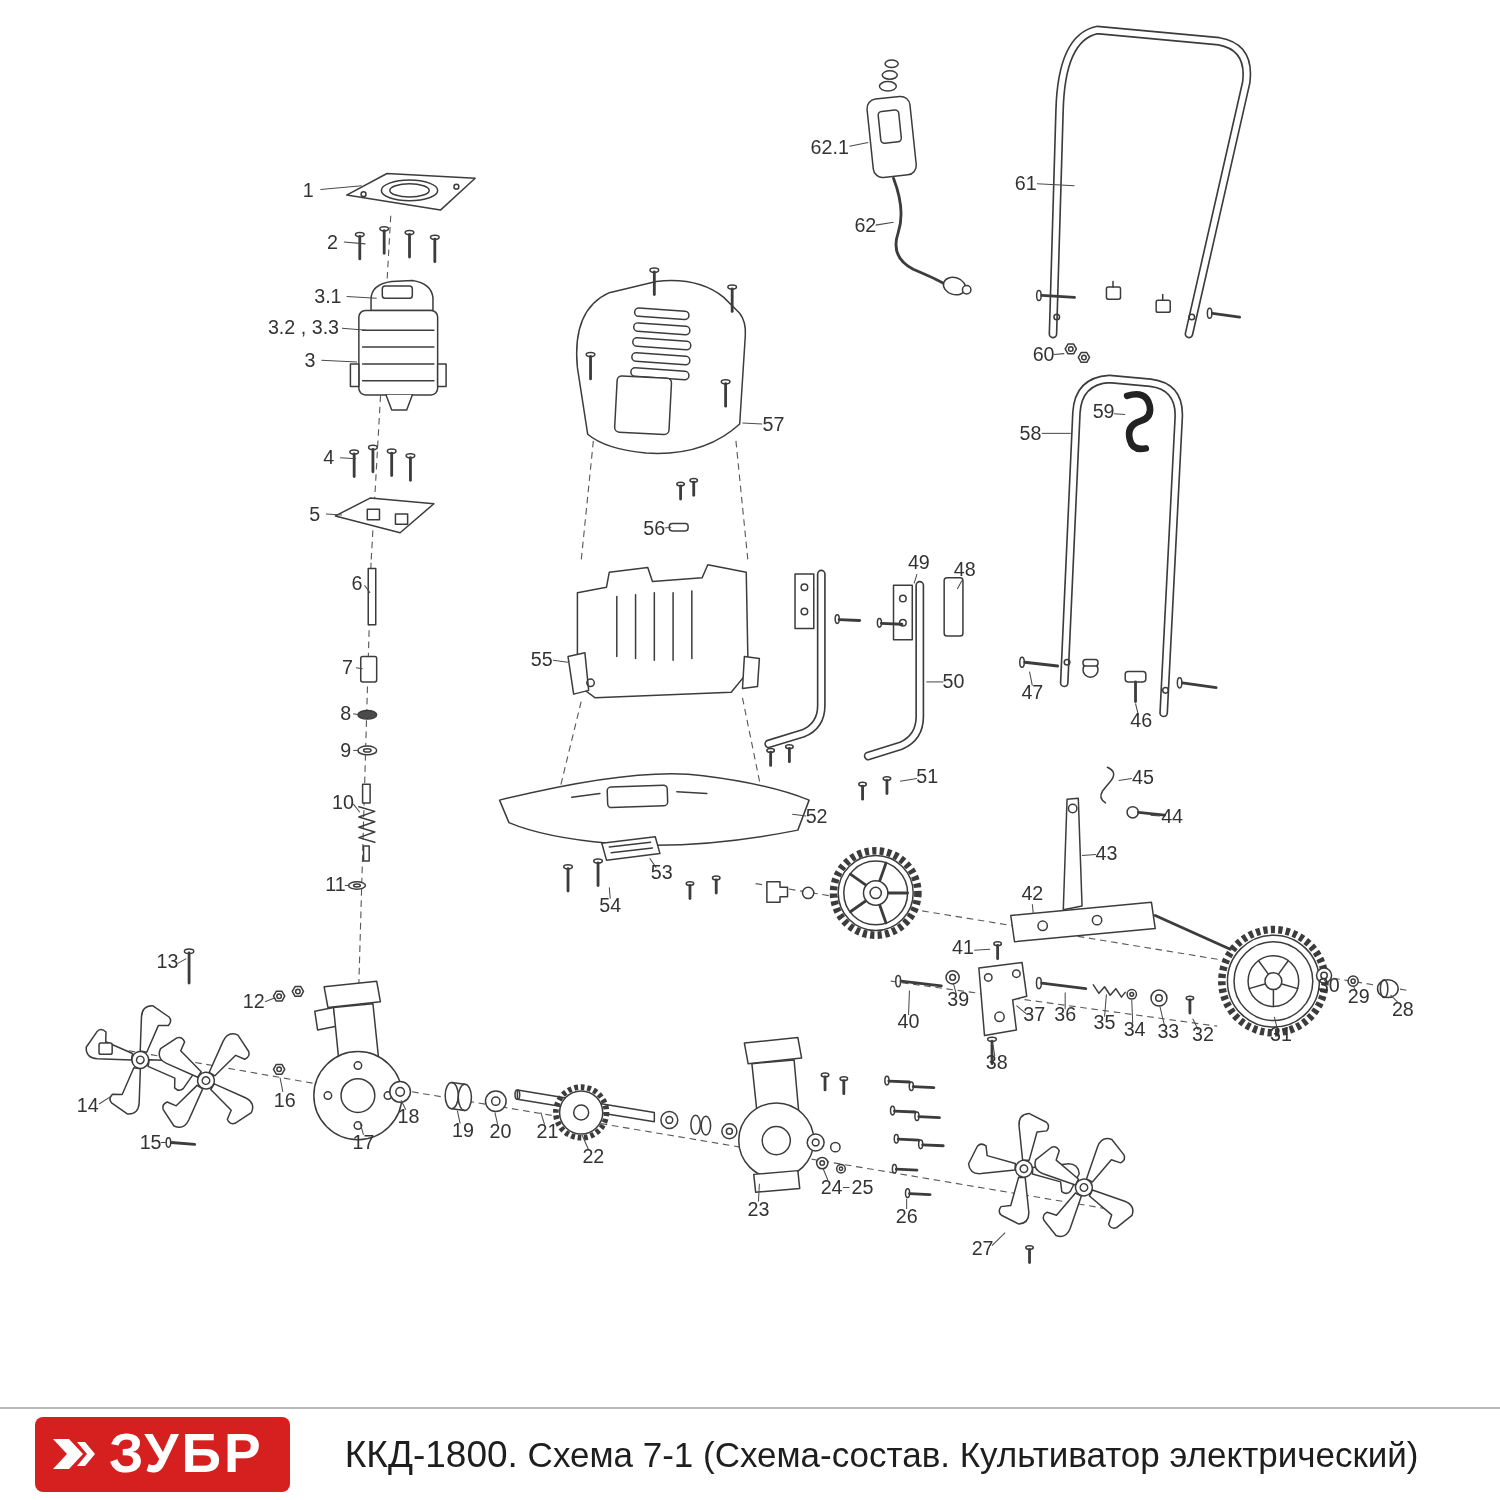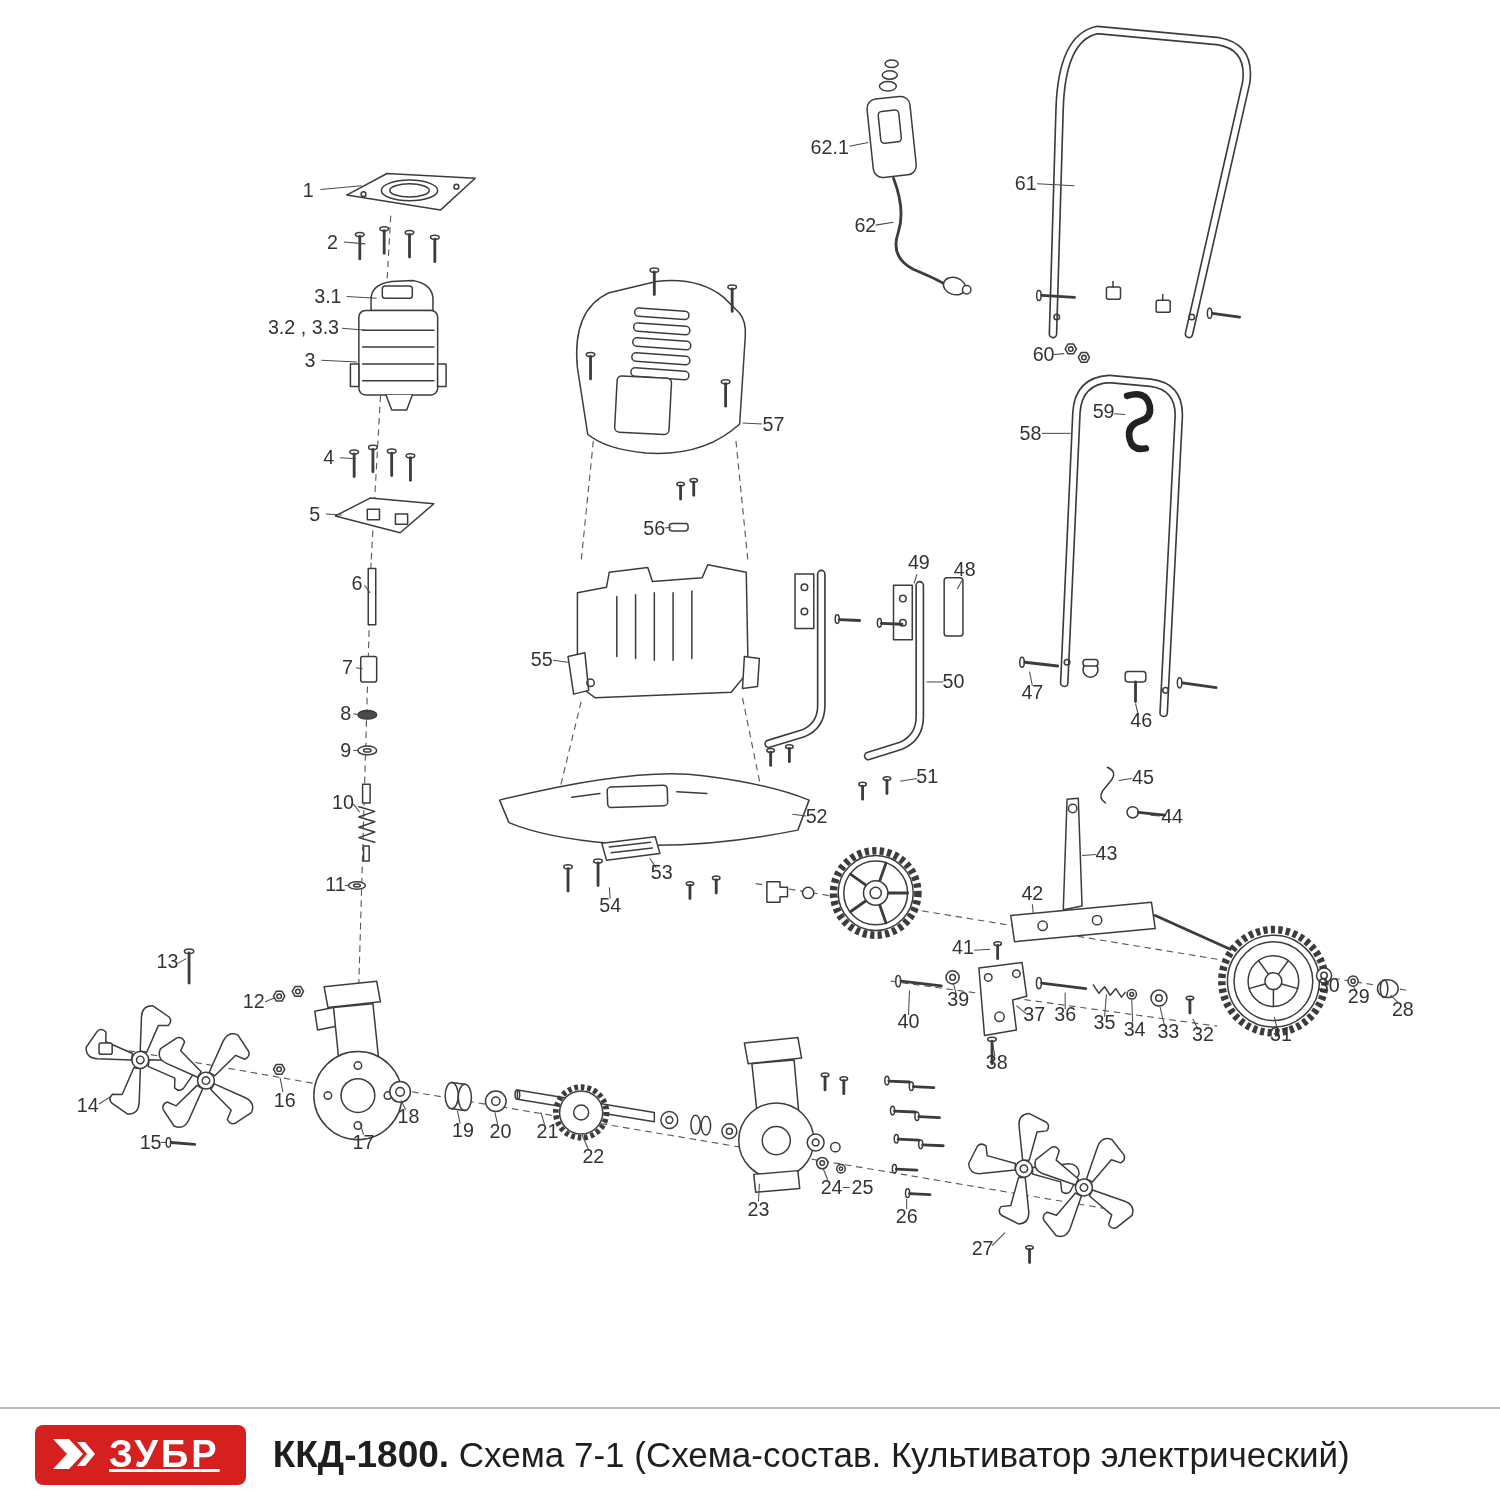--- a/index.html
+++ b/index.html
@@ -19,23 +19,23 @@
   svg text.part-label { font:21px "Liberation Sans", sans-serif; fill:#333333; text-anchor:middle; }
   svg line.leader { stroke:#4a4a4a; stroke-width:1.1; }
 
   
   .footer { position:absolute; left:0; right:0; top:1407px; height:93px;
             background:#ffffff; border-top:2px solid #b9b9b9;
             display:flex; align-items:center; gap:27px; padding-left:35px; }
   .zubr-logo { background:#d6201f; color:#ffffff; border-radius:8px;
                display:flex; align-items:center; gap:12px;
                padding:9px 26px 11px 16px; }
-  .zubr-logo .brand-text { font-weight:bold; font-size:38px; letter-spacing:3px; line-height:1;text-decoration:underline; }
+  .zubr-logo .brand-text { font-weight:bold; font-size:55px; letter-spacing:3px; line-height:1; }
   .caption { font-size:35px; color:#1e1e1e; white-space:nowrap; }
-  .caption .model { font-weight:bold; font-size:37px; }
+  .caption .model { font-weight:normal; font-size:37px;margin-left:28px; }
 </style>
 </head>
 <body>
 
 
 
 <svg id="diagram-svg" viewBox="0 0 1500 1500" width="1500" height="1407">
   <defs>
     <g id="screw-v">
       <ellipse cx="0" cy="0" rx="4.6" ry="2.2" class="ln fw"></ellipse>

